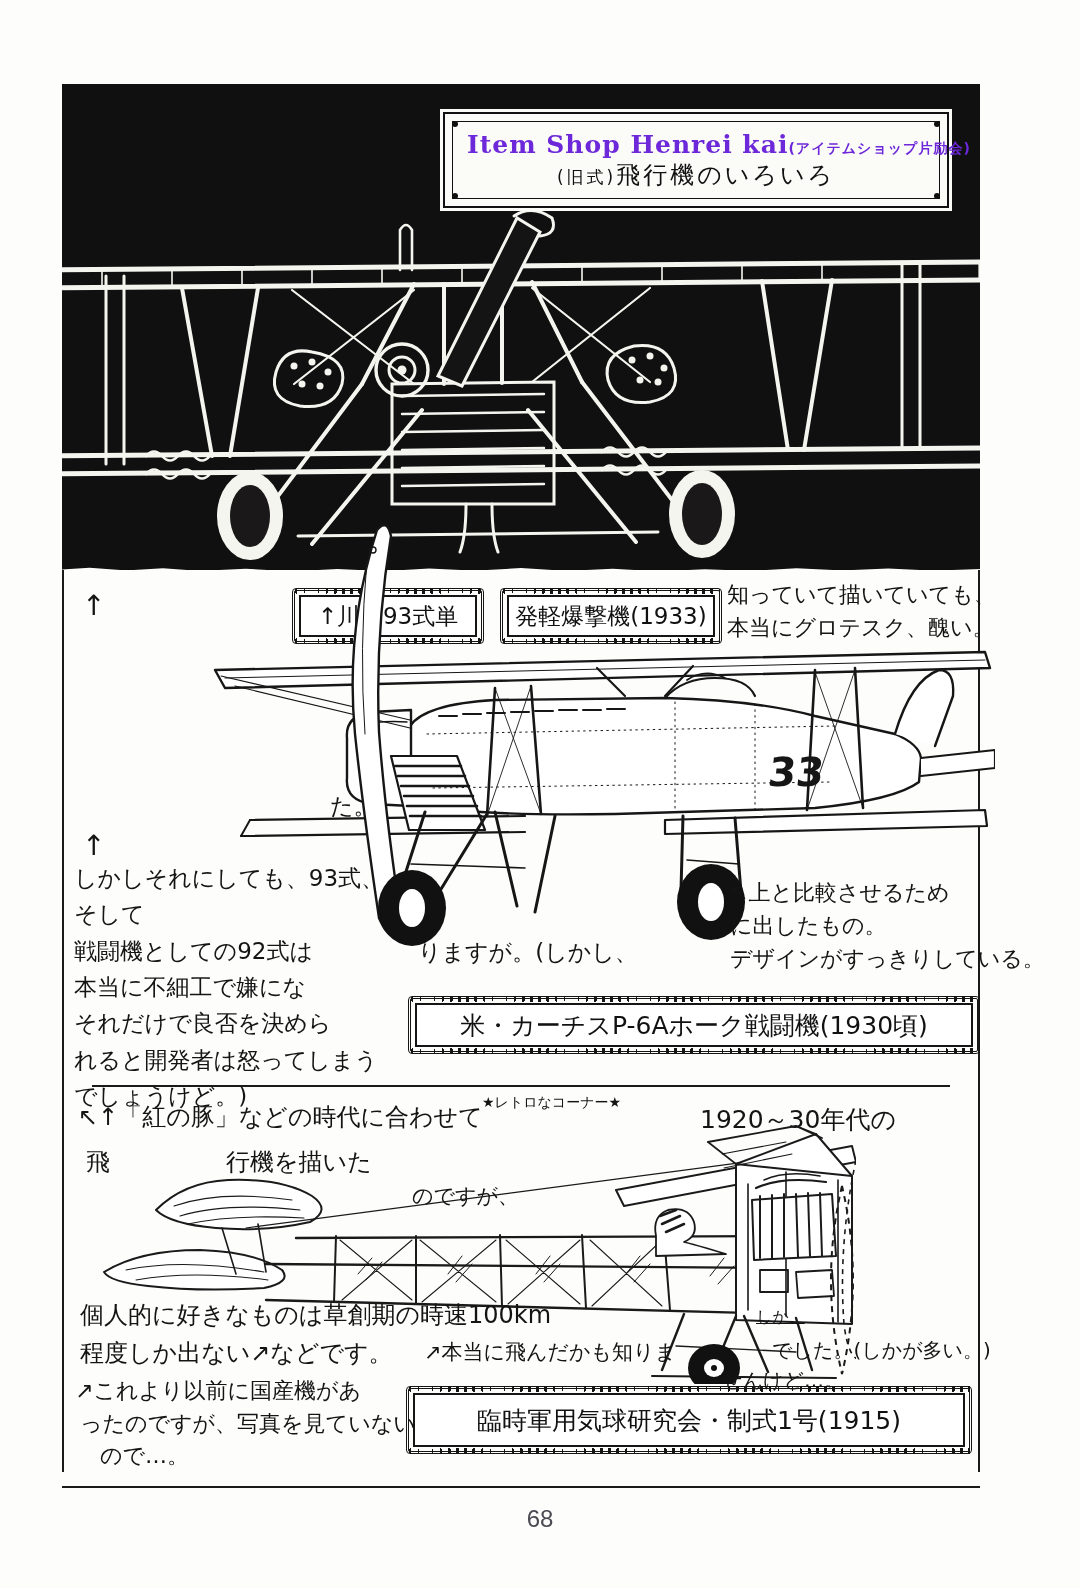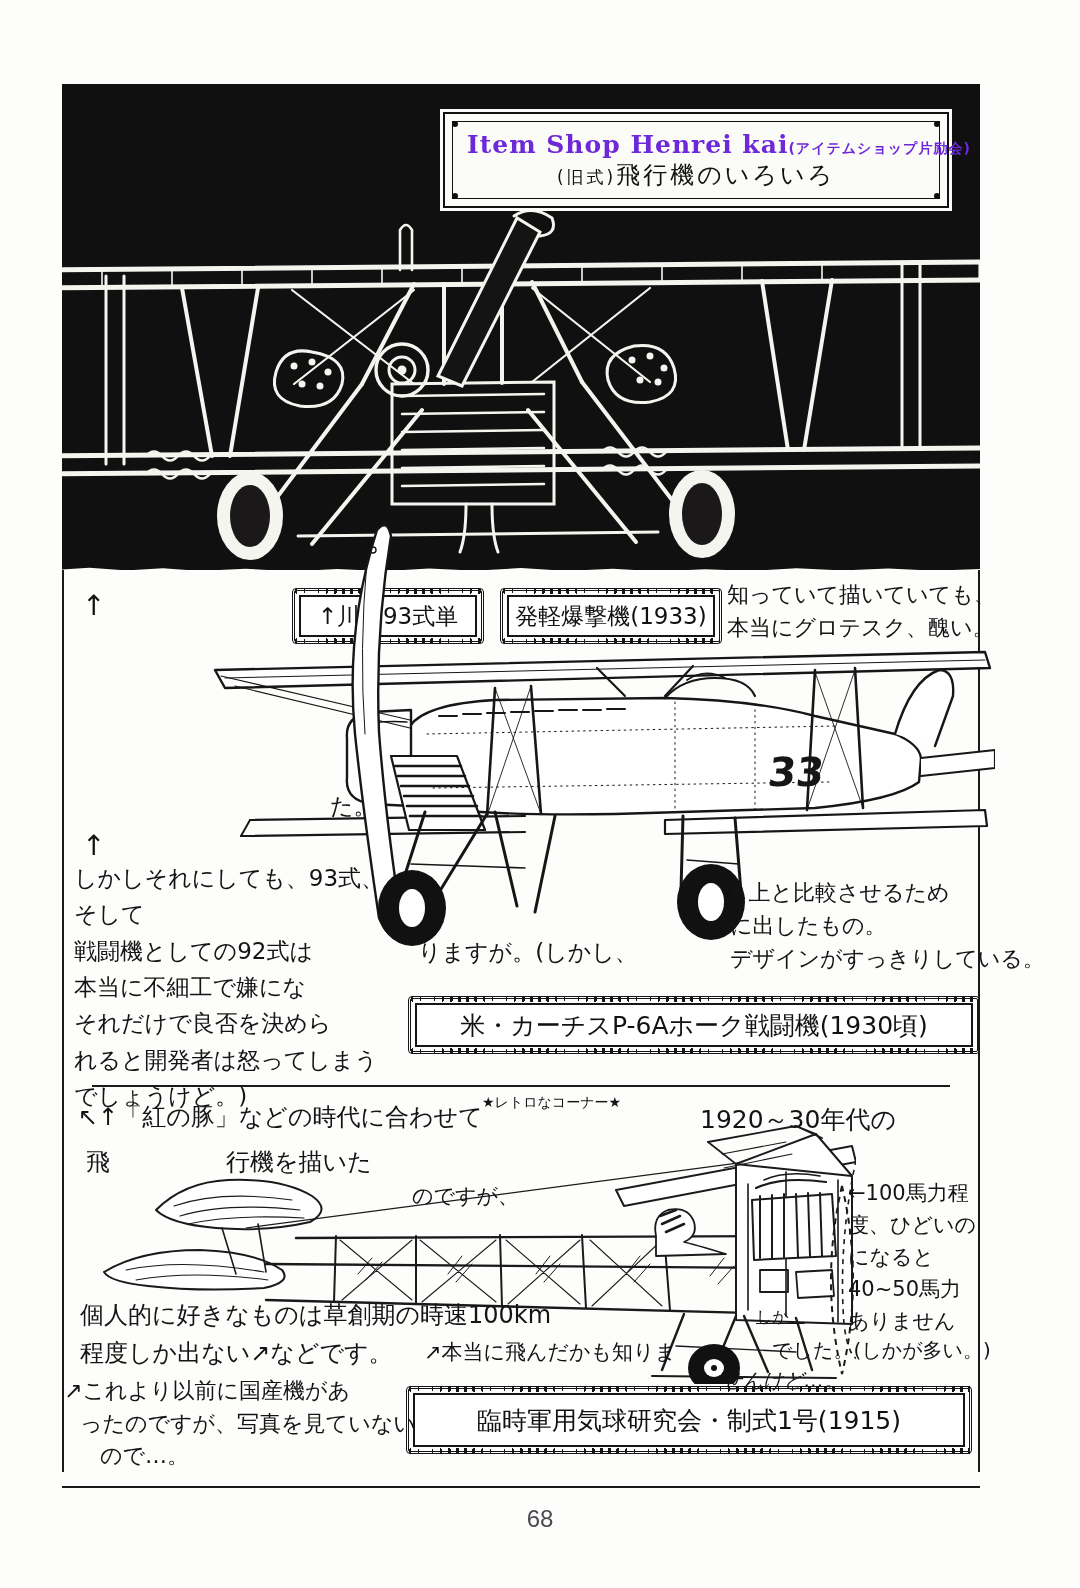--- a/index.html
+++ b/index.html
@@ -380,33 +380,28 @@
       <ellipse cx="618" cy="244" rx="26" ry="24" fill="#111"></ellipse>
       <ellipse cx="618" cy="244" rx="10" ry="9" fill="#fff"></ellipse>
       <circle cx="618" cy="244" r="3" fill="#111"></circle>
     </g>
   </svg>
 
   <svg class="art" style="left:812px;top:1180px;" width="60" height="200" viewBox="0 0 60 200">
     <path d="M30 6 Q8 100 30 194 Q52 100 30 6Z" fill="none" stroke="#1a1a1a" stroke-width="2" stroke-dasharray="6 5"></path>
   </svg>
 
-  <div class="hw" style="left:848px;top:1178px;font-size:21px;line-height:1.52;">←100馬力程
-度、ひどいの
-になると
-40~50馬力
-ありません</div>
   <div class="hw" style="left:756px;top:1306px;font-size:16px;text-decoration:underline;">しか、</div>
   <div class="hw" style="left:772px;top:1336px;font-size:20px;">でした。(しかが多い。)</div>
-  <div class="hw" style="left:722px;top:1366px;font-size:20px;font-style:italic;">せんけど…。</div>
+  <div class="hw" style="left:722px;top:1366px;font-size:20px;">せんけど…。</div>
 
   <div class="hw" style="left:80px;top:1298px;font-size:24px;">個人的に好きなものは草創期の時速100km</div>
   <div class="hw" style="left:80px;top:1336px;font-size:24px;">程度しか出ない↗などです。</div>
   <div class="hw" style="left:424px;top:1338px;font-size:21px;"><span>↗</span><span>本当に飛んだかも知りま</span></div>
-  <div class="hw" style="left:64px;top:1375px;font-size:22px;">↗これより以前に国産機があ</div>
+  <div class="hw" style="left:75px;top:1375px;font-size:22px;">↗これより以前に国産機があ</div>
   <div class="hw" style="left:80px;top:1408px;font-size:22px;">ったのですが、写真を見ていない</div>
   <div class="hw" style="left:100px;top:1440px;font-size:22px;">ので…。</div>
 
   <div class="capbox" style="left:406px;top:1386px;width:566px;height:68px;">
     <div class="orn"></div>
     <div class="box">
         <span class="txt">臨時軍用気球研究会・制式1号(1915)</span>
       </div>
   </div>
 

